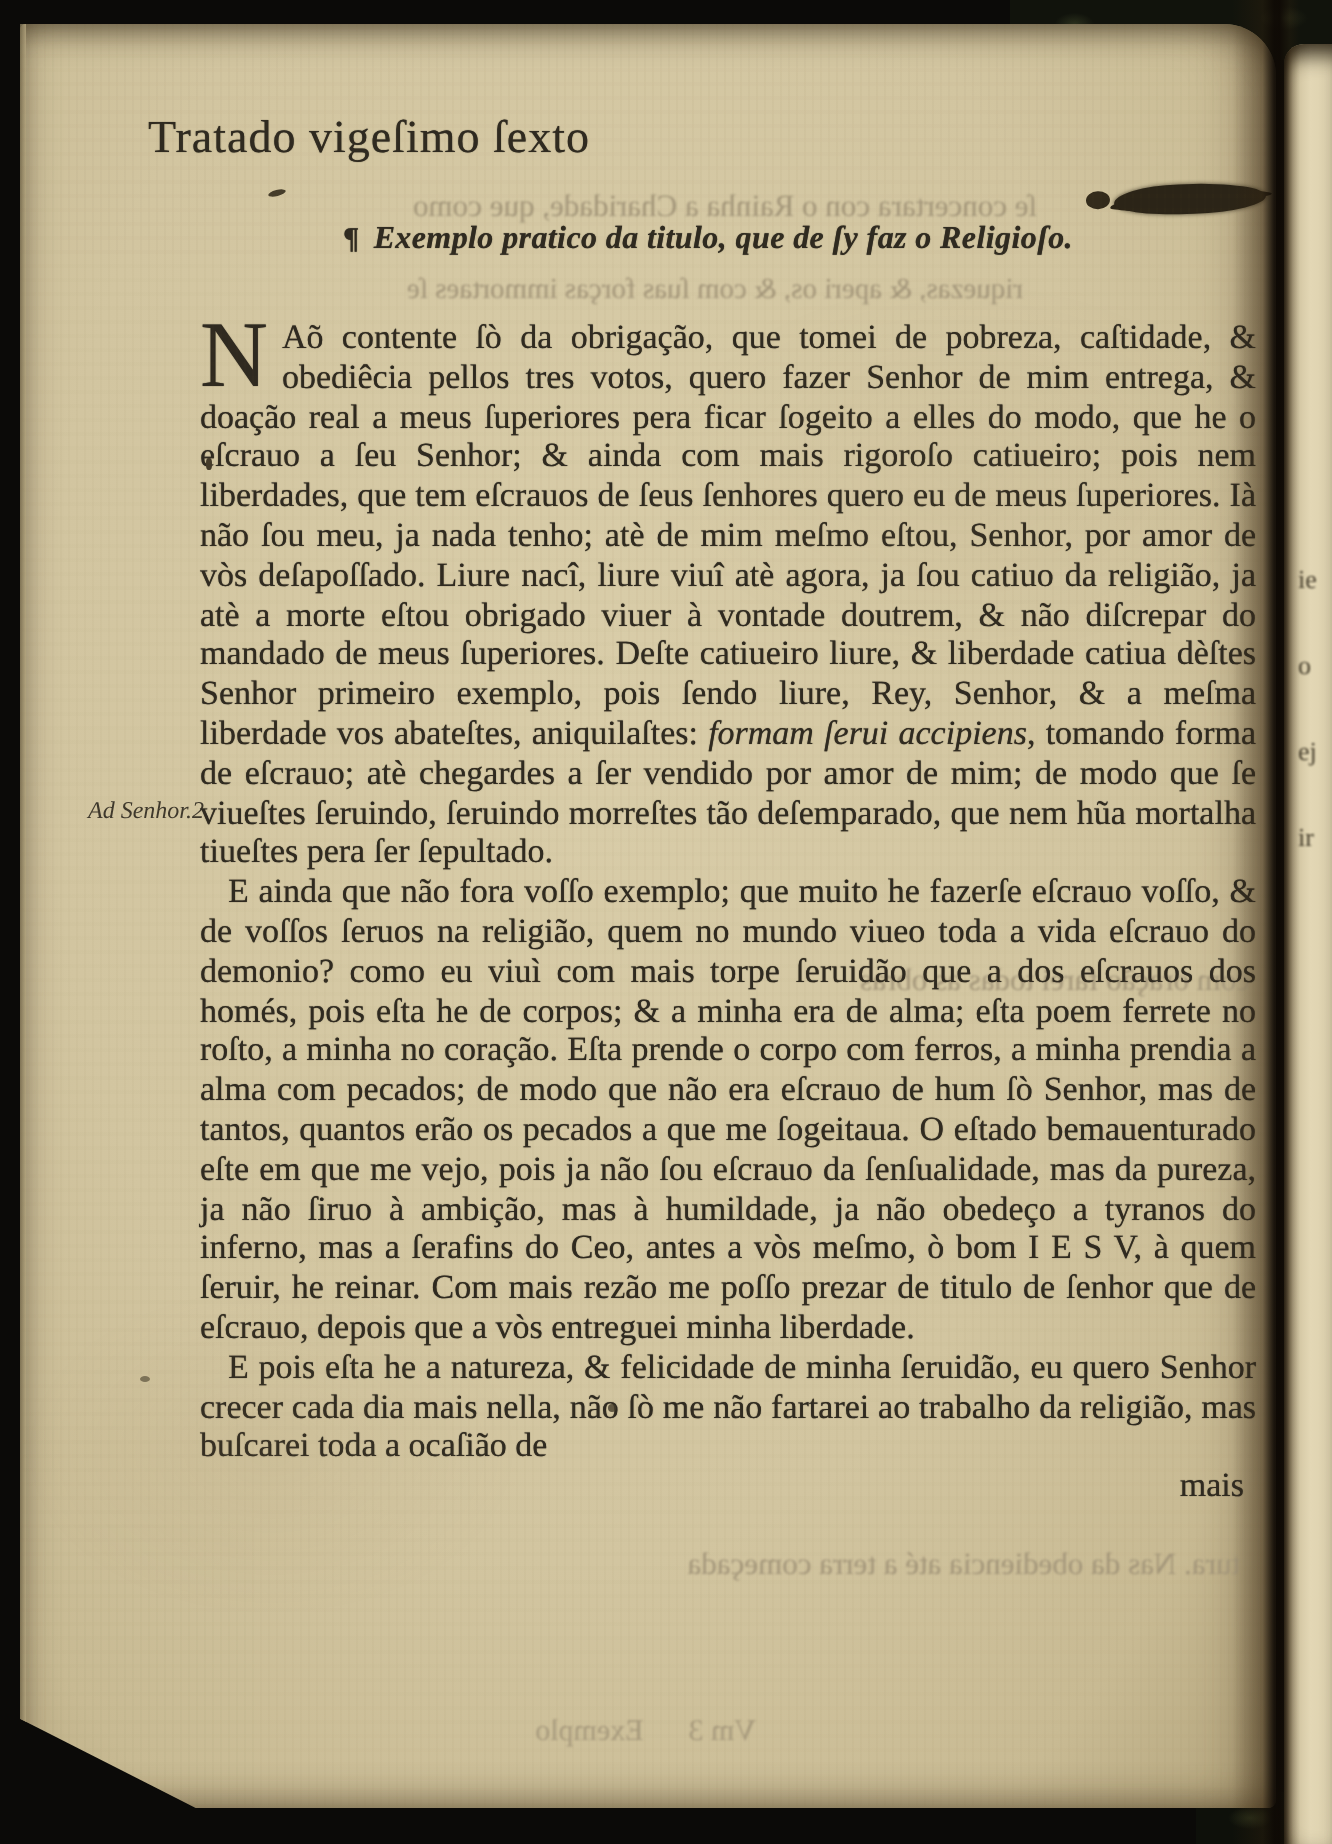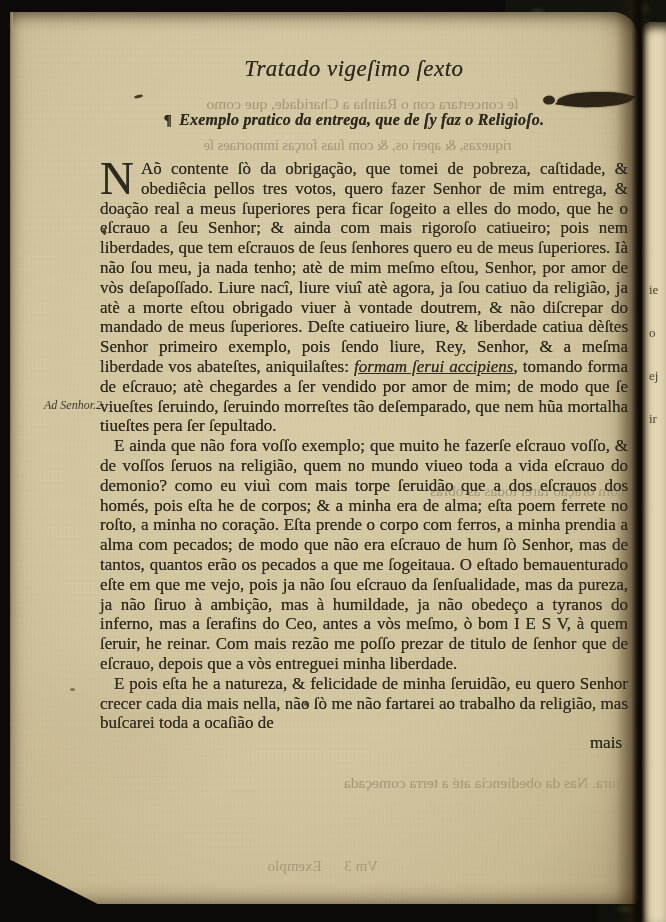--- a/index.html
+++ b/index.html
@@ -57,39 +57,39 @@
     border-radius:inherit;
   }
   .page-edge-line{
     position:absolute;left:0;top:0;bottom:0;width:3px;
     background:linear-gradient(90deg,#7c7052,#b4a67f);
     opacity:.8;
   }
   
   .ink{color:#2f2a20;text-shadow:0 0 .5px rgba(47,42,32,.85);}
   .running-head{
-    position:absolute;left:80px;top:44px;width:528px;
-    text-align:center;font-style:italic;font-size:23px;letter-spacing:.5px;
+    position:absolute;left:64px;top:44px;width:528px;
+    font-size:23px;letter-spacing:.5px;
   }
   .heading{
     position:absolute;left:74px;top:99px;width:540px;
     text-align:center;font-style:italic;font-size:16px;font-weight:600;letter-spacing:.2px;
   }
   .heading .pilcrow{font-style:normal;font-weight:700;font-size:15px;margin-right:7px;}
   .body-block{
     position:absolute;left:90px;top:147px;width:528px;
     font-size:17px;line-height:19.8px;text-align:justify;
   }
   .body-block p{margin:0;}
   .body-block p.indent{text-indent:14px;}
   .drop-cap{
     float:left;font-size:47px;line-height:37px;height:38px;
     padding:1px 7px 0 0;
   }
-  .latin{font-style:italic;text-decoration:underline;}
+  .latin{font-style:italic;}
   .catchword-line{text-align:right;padding-right:6px;}
   .margin-note{
     position:absolute;left:34px;top:386px;width:62px;
     font-size:12px;font-style:italic;color:#3e382c;text-shadow:none;
   }
   
   .ghost{
     position:absolute;transform:scaleX(-1);
     color:#a3967a;filter:blur(.45px);
     font-size:15.5px;white-space:pre;pointer-events:none;
@@ -149,21 +149,21 @@
     <div class="ghost g4">tura. Nas da obediencia até a terra começada</div>
     <div class="ghost g5">Vm 3      Exemplo</div>
 
     <div class="blot">
       <span class="blot2"></span>
     </div>
 
     <div class="running-head ink">Tratado vigeſimo ſexto</div>
 
     <div class="heading ink">
-      <span class="pilcrow">¶</span><span>Exemplo pratico da entrega, que de ſy faz o Religioſo.</span>
+      <span class="pilcrow">¶</span><span>Exemplo pratico da titulo, que de ſy faz o Religioſo.</span>
     </div>
 
     <div class="margin-note">Ad Senhor.2.</div>
 
     <div class="body-block ink">
       <p><span class="drop-cap">N</span><span>Aõ contente ſò da obrigação, que tomei de pobreza, caſtidade, &amp; obediêcia pellos tres votos, quero fazer Senhor de mim entrega, &amp; doação real a meus ſuperiores pera ficar ſogeito a elles do modo, que he o eſcrauo a ſeu Senhor; &amp; ainda com mais rigoroſo catiueiro; pois nem liberdades, que tem eſcrauos de ſeus ſenhores quero eu de meus ſuperiores. Ià não ſou meu, ja nada tenho; atè de mim meſmo eſtou, Senhor, por amor de vòs deſapoſſado. Liure nacî, liure viuî atè agora, ja ſou catiuo da religião, ja atè a morte eſtou obrigado viuer à vontade doutrem, &amp; não diſcrepar do mandado de meus ſuperiores. Deſte catiueiro liure, &amp; liberdade catiua dèſtes Senhor primeiro exemplo, pois ſendo liure, Rey, Senhor, &amp; a meſma liberdade vos abateſtes, aniquilaſtes: </span><span class="latin">formam ſerui accipiens</span><span>, tomando forma de eſcrauo; atè chegardes a ſer vendido por amor de mim; de modo que ſe viueſtes ſeruindo, ſeruindo morreſtes tão deſemparado, que nem hũa mortalha tiueſtes pera ſer ſepultado.</span></p>
       <p class="indent">E ainda que não fora voſſo exemplo; que muito he fazerſe eſcrauo voſſo, &amp; de voſſos ſeruos na religião, quem no mundo viueo toda a vida eſcrauo do demonio? como eu viuì com mais torpe ſeruidão que a dos eſcrauos dos homés, pois eſta he de corpos; &amp; a minha era de alma; eſta poem ferrete no roſto, a minha no coração. Eſta prende o corpo com ferros, a minha prendia a alma com pecados; de modo que não era eſcrauo de hum ſò Senhor, mas de tantos, quantos erão os pecados a que me ſogeitaua. O eſtado bemauenturado eſte em que me vejo, pois ja não ſou eſcrauo da ſenſualidade, mas da pureza, ja não ſiruo à ambição, mas à humildade, ja não obedeço a tyranos do inferno, mas a ſerafins do Ceo, antes a vòs meſmo, ò bom I E S V, à quem ſeruir, he reinar. Com mais rezão me poſſo prezar de titulo de ſenhor que de eſcrauo, depois que a vòs entreguei minha liberdade.</p>
       <p class="indent">E pois eſta he a natureza, &amp; felicidade de minha ſeruidão, eu quero Senhor crecer cada dia mais nella, não ſò me não fartarei ao trabalho da religião, mas buſcarei toda a ocaſião de</p>
       <div class="catchword-line">mais</div>
     </div>

